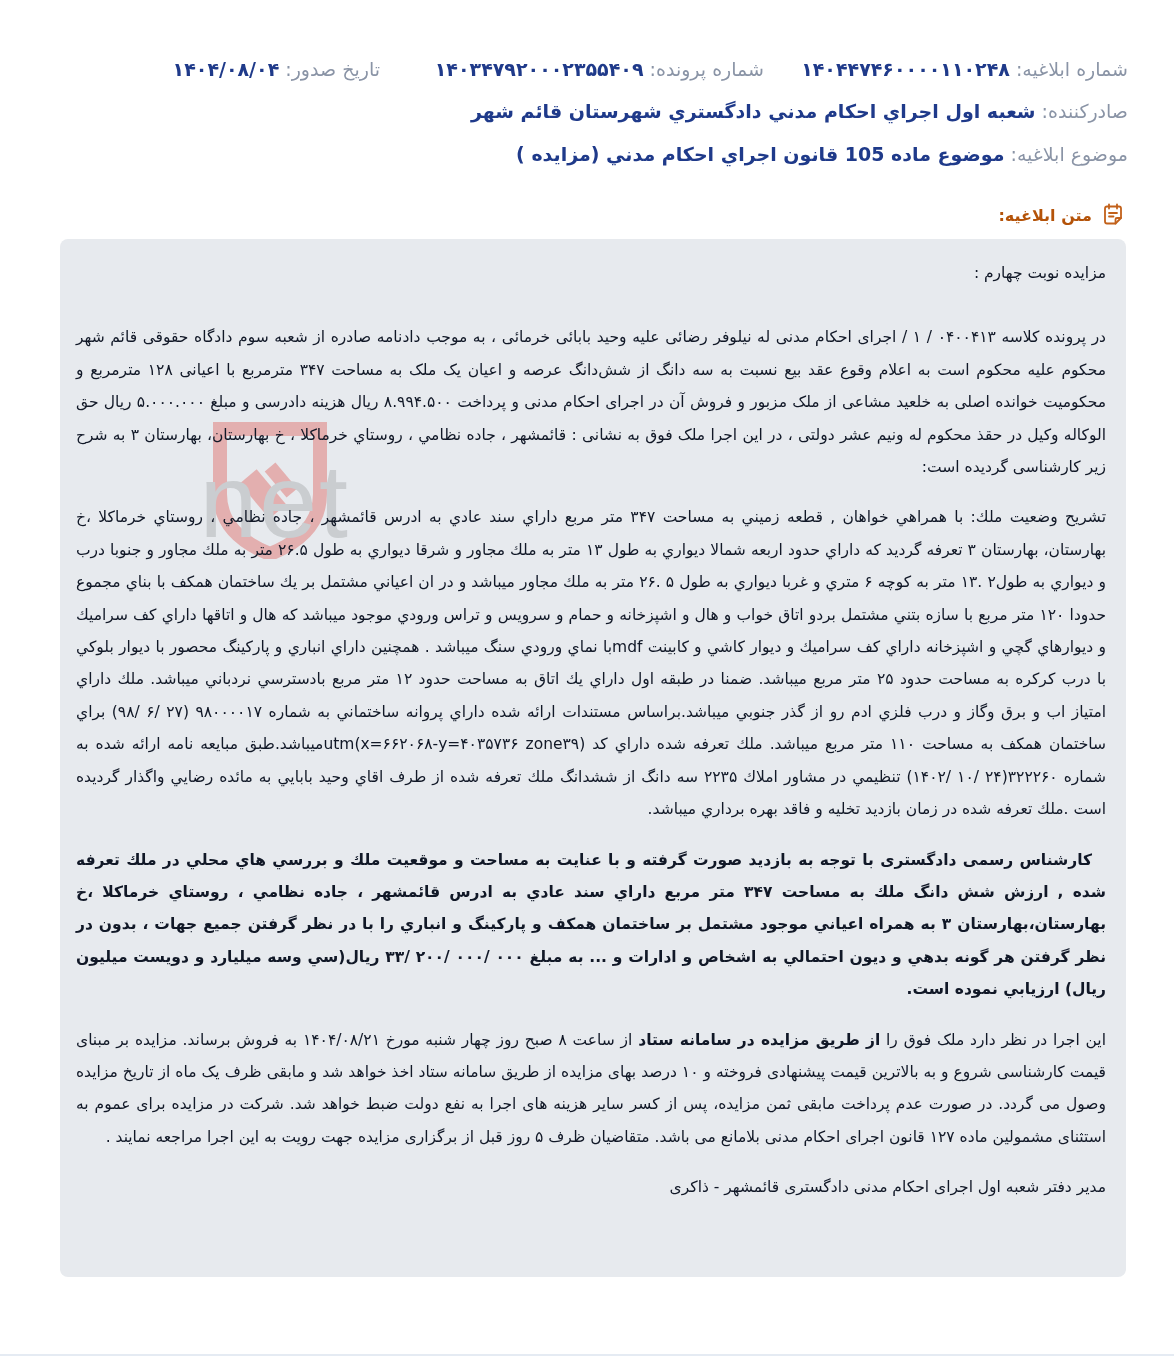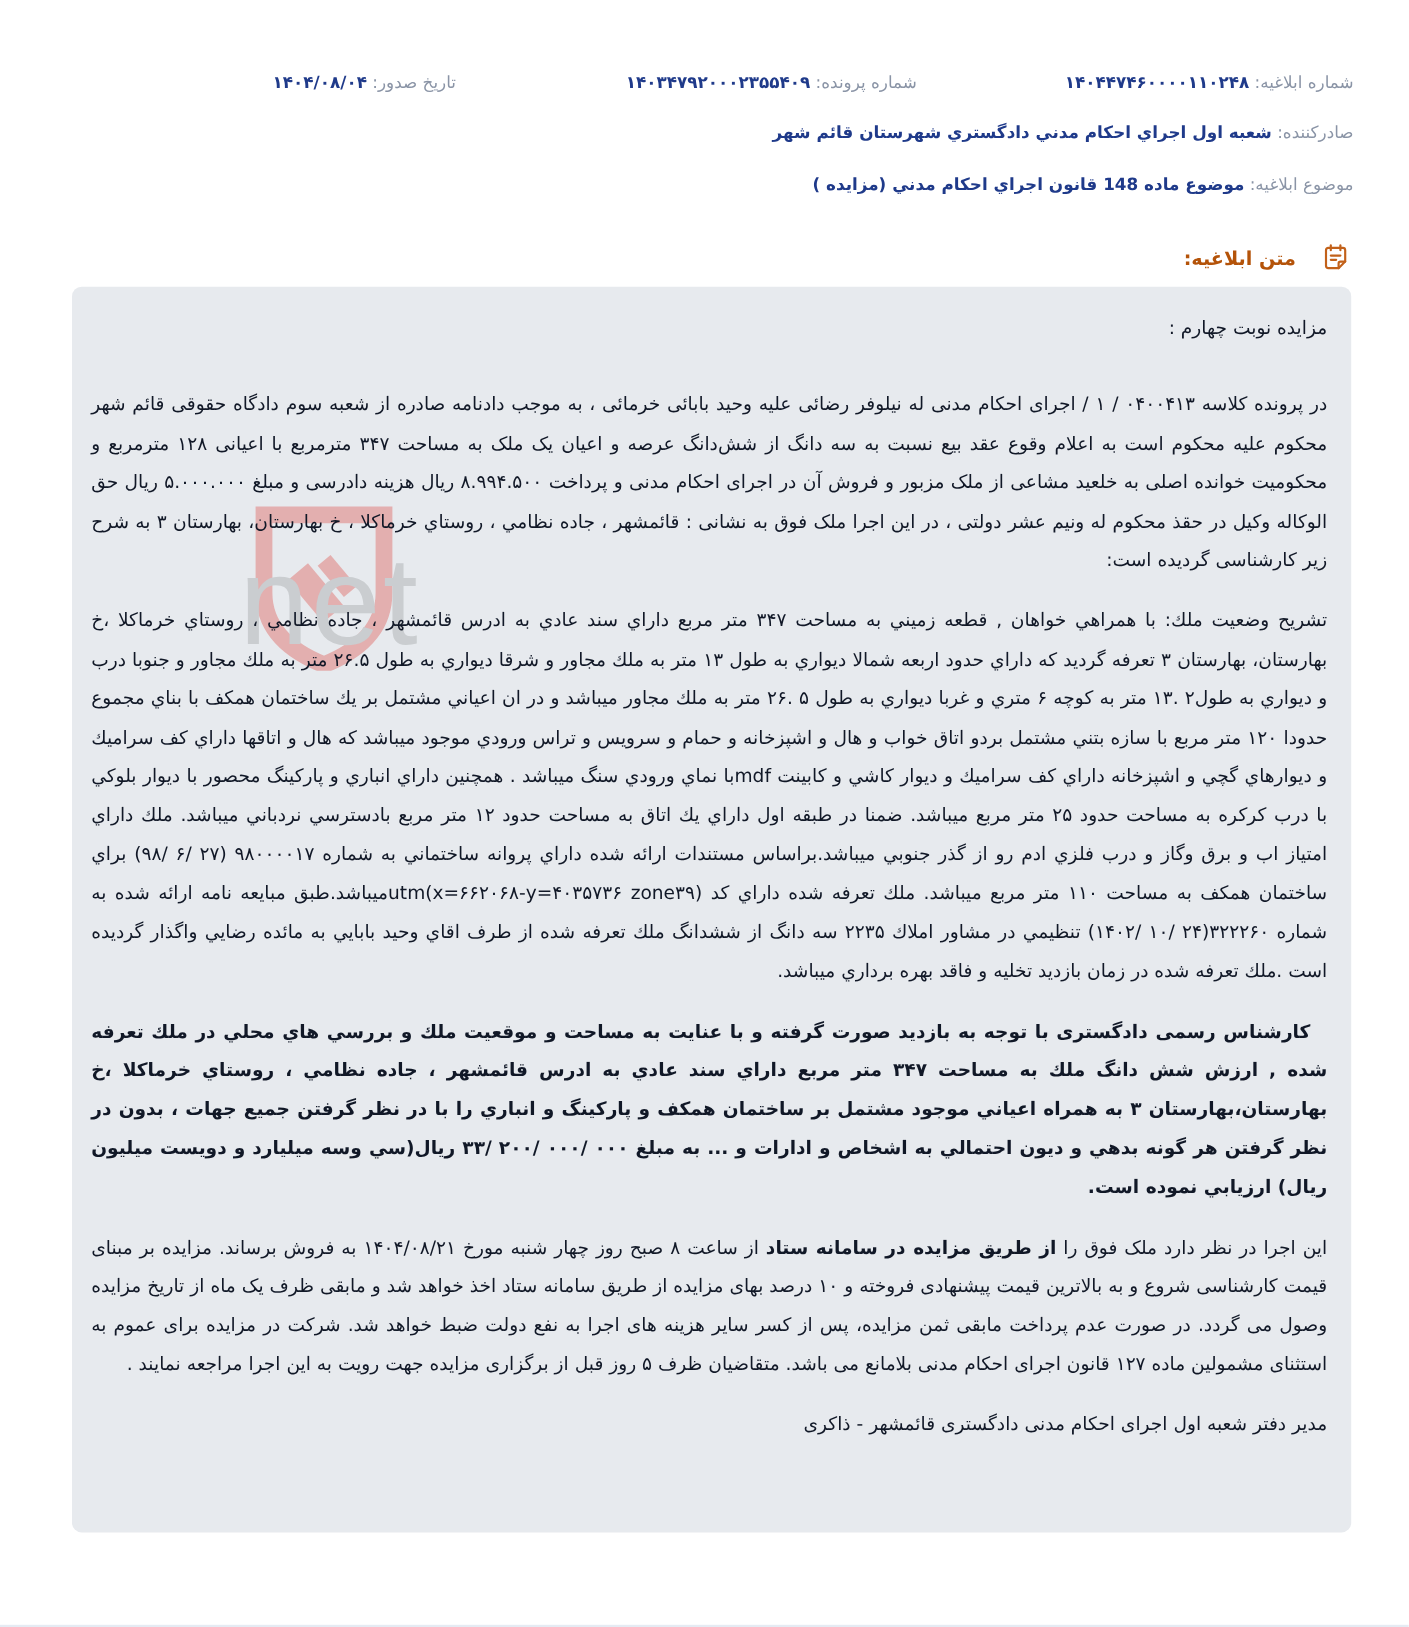--- a/index.html
+++ b/index.html
@@ -14,37 +14,37 @@
     .page {
       position: relative;
       width: 1174px;
       height: 1356px;
       direction: rtl;
     }
     .meta-row {
       position: absolute;
       right: 46px;
       left: 42px;
-      font-size: 14px;
+      font-size: 19px;
       line-height: 22px;
       white-space: nowrap;
     }
     .meta-row .lbl { color: #8a94a6; }
     .meta-row .val { color: #1f3a8a; font-weight: bold; }
     .meta-top { top: 58px; display: flex; flex-direction: row; }
     .meta-issuer { top: 100px; }
     .meta-subject { top: 143px; }
 
     .section-title {
       position: absolute;
       top: 202px;
       right: 48px;
       display: flex;
       align-items: center;
-      gap: 20px;
+      gap: 8px;
       color: #b45309;
       font-weight: bold;
       font-size: 16px;
       margin-left: 28px;
     }
     .section-title .icon { width: 26px; height: 26px; display: inline-block; }
 
     .content-box {
       position: absolute;
       top: 239px;
@@ -111,21 +111,21 @@
     </div>
   </div>
 
   <div class="meta-row meta-issuer">
     <span class="lbl">صادرکننده:</span>
     <span class="val">شعبه اول اجراي احكام مدني دادگستري شهرستان قائم شهر</span>
   </div>
 
   <div class="meta-row meta-subject">
     <span class="lbl">موضوع ابلاغیه:</span>
-    <span class="val">موضوع ماده 148 قانون اجراي احكام مدني (مزايده )</span>
+    <span class="val">موضوع ماده 105 قانون اجراي احكام مدني (مزايده )</span>
   </div>
 
   <div class="section-title">
     <span class="icon">
       <svg viewBox="0 0 26 26" width="26" height="26" fill="none" stroke="#c2611a" stroke-width="1.8" stroke-linecap="round" stroke-linejoin="round">
         <path d="M5 6.5 Q5 4.5 7 4.5 H19 Q21 4.5 21 6.5 V16 L15.5 21.5 H7 Q5 21.5 5 19.5 Z"></path>
         <path d="M15.5 21.5 V17.5 Q15.5 16 17 16 H21"></path>
         <line x1="9" y1="2.5" x2="9" y2="6.5"></line>
         <line x1="17" y1="2.5" x2="17" y2="6.5"></line>
         <line x1="9" y1="11" x2="17" y2="11"></line>

